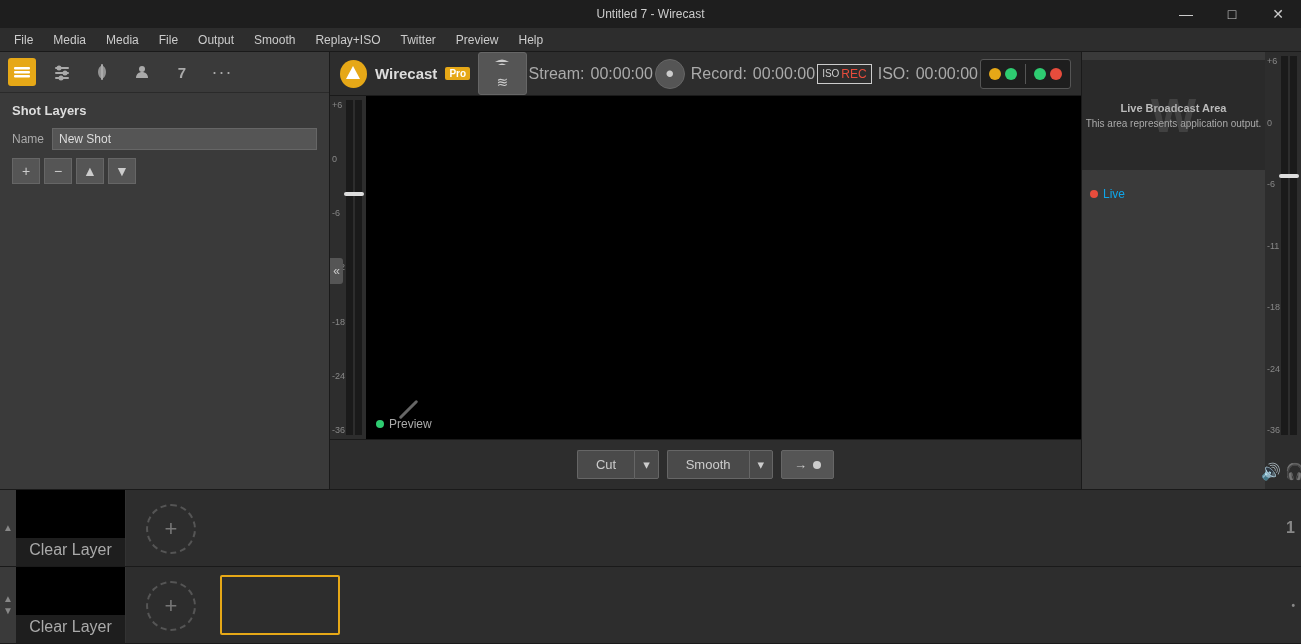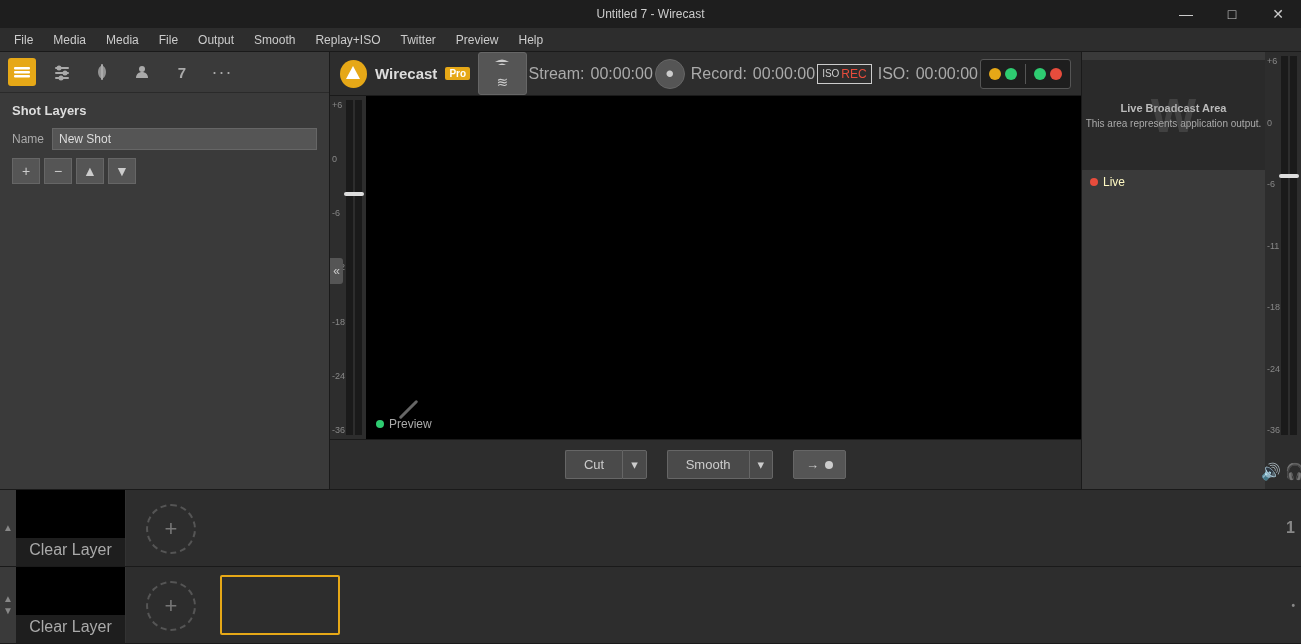--- a/index.html
+++ b/index.html
@@ -309,21 +309,21 @@
     }
     .green-dot { width: 8px; height: 8px; border-radius: 50%; background: #2ecc71; }
 
     
     #transition-bar {
       background: #2d2d2d;
       height: 50px;
       display: flex;
       align-items: center;
       justify-content: center;
-      gap: 20px;
+      gap: 8px;
       flex-shrink: 0;
       border-top: 1px solid #1a1a1a;
     }
     .trans-btn {
       background: #4a4a4a;
       border: 1px solid #666;
       color: #ccc;
       padding: 6px 18px;
       cursor: pointer;
       font-size: 13px;
@@ -383,23 +383,23 @@
       position: absolute;
       opacity: 0.3;
       font-size: 36px;
       color: #888;
       font-weight: bold;
     }
     #live-label {
       display: flex;
       align-items: center;
       gap: 5px;
-      padding: 5px 8px;
+      padding: 17px 8px;
       font-size: 12px;
-      color: #fef9c3;
+      color: #0ea5e9;
     }
     .red-dot { width: 8px; height: 8px; border-radius: 50%; background: #e74c3c; }
 
     
     #bottom-lanes {
       display: flex;
       flex-direction: column;
       background: #2d2d2d;
       flex-shrink: 0;
       border-top: 1px solid #1a1a1a;

